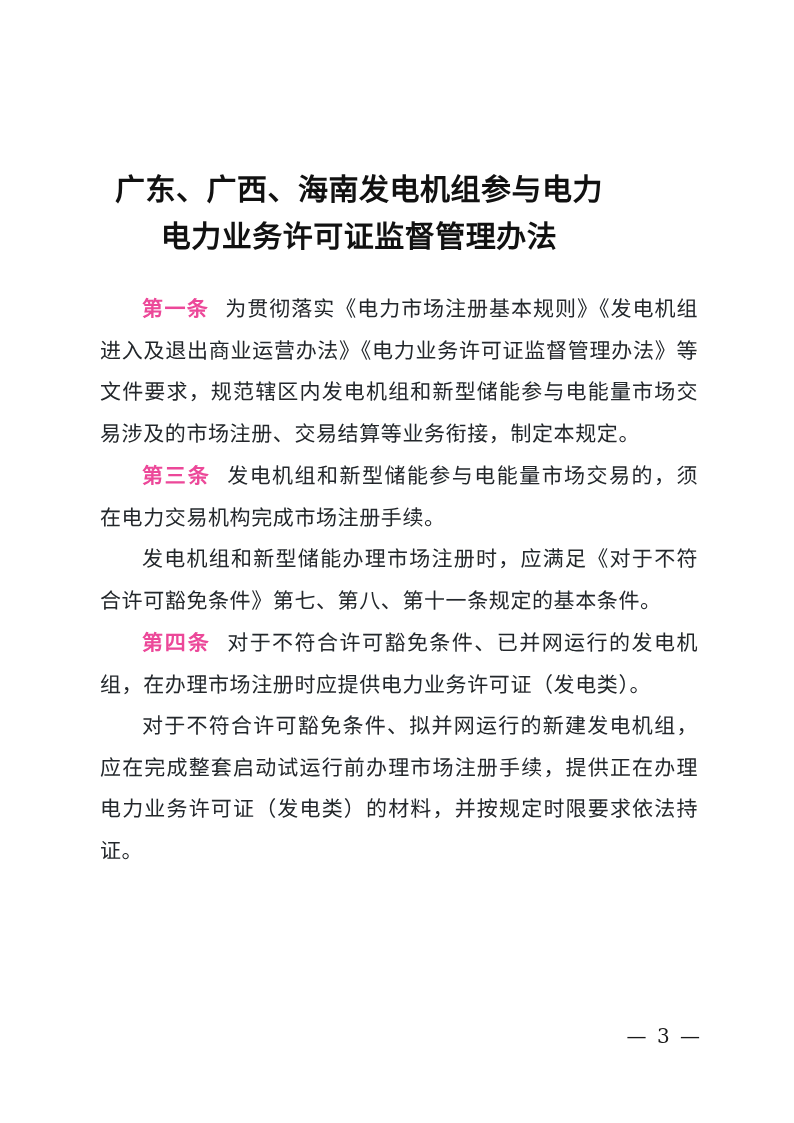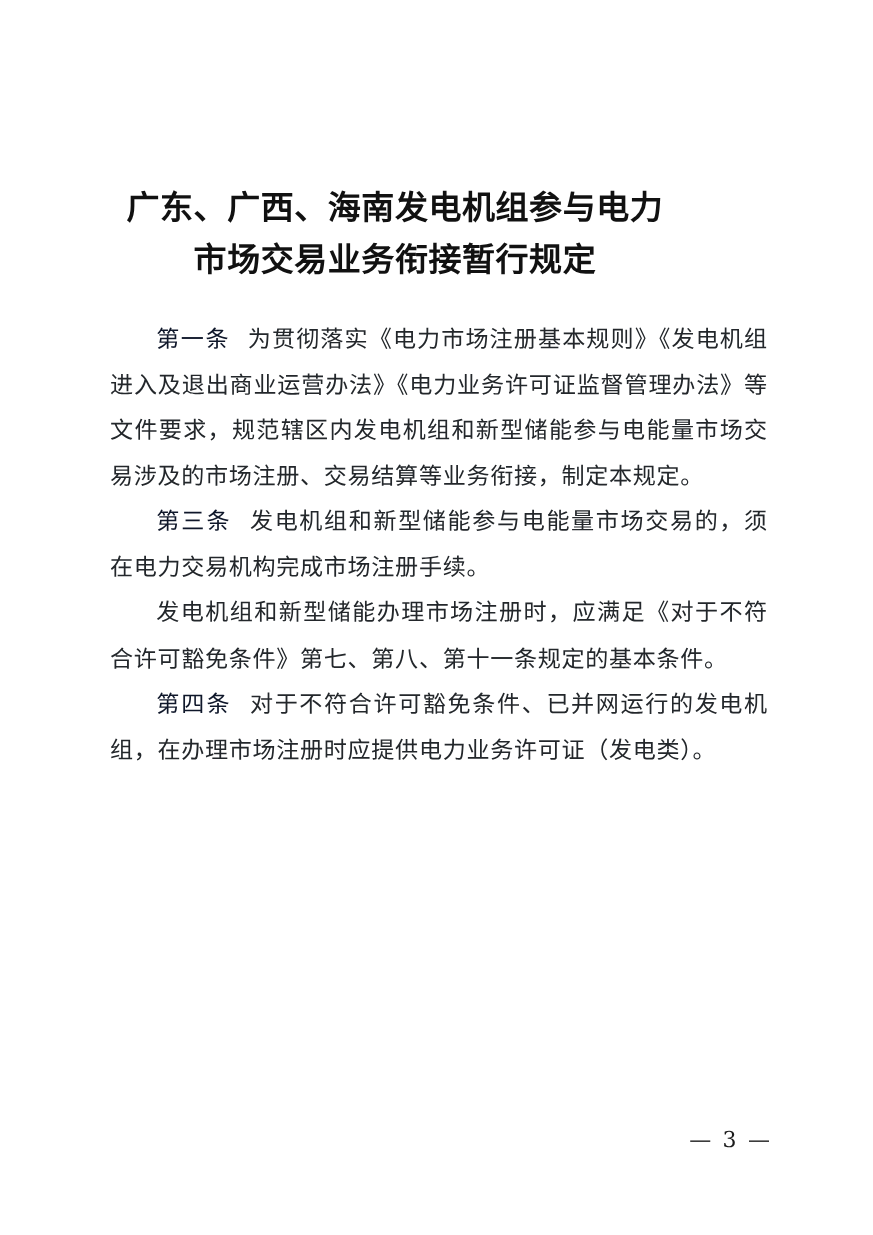--- a/index.html
+++ b/index.html
@@ -60,22 +60,22 @@
     color: #23272b;
     text-align: justify;
     text-justify: inter-ideograph;
     text-indent: 2em;
     letter-spacing: 0.6px;
     word-break: break-all;
   }
 
   
   .art-label {
-    font-weight: 400;
-    color: #0f172a;
+    font-weight: 700;
+    color: #ec4899;
     letter-spacing: 1px;
   }
   .art-gap {
     display: inline-block;
     width: 0.75em;
   }
 
   
   .page-number {
     position: absolute;
@@ -89,26 +89,27 @@
     white-space: nowrap;
   }
 </style>
 </head>
 <body>
 
 <div class="page">
 
   <h1 class="doc-title">
     <span class="title-line">广东、广西、海南发电机组参与电力</span>
-    <span class="title-line">市场交易业务衔接暂行规定</span>
+    <span class="title-line">电力业务许可证监督管理办法</span>
   </h1>
 
   <div class="body-col">
 
   <p class="para"><span class="art-label">第一条</span><span class="art-gap"></span><span>为贯彻落实《电力市场注册基本规则》《发电机组进入及退出商业运营办法》《电力业务许可证监督管理办法》等文件要求，规范辖区内发电机组和新型储能参与电能量市场交易涉及的市场注册、交易结算等业务衔接，制定本规定。</span></p>
       <p class="para"><span class="art-label">第三条</span><span class="art-gap"></span><span>发电机组和新型储能参与电能量市场交易的，须在电力交易机构完成市场注册手续。</span></p>
       <p class="para"><span>发电机组和新型储能办理市场注册时，应满足《对于不符合许可豁免条件》第七、第八、第十一条规定的基本条件。</span></p>
       <p class="para"><span class="art-label">第四条</span><span class="art-gap"></span><span>对于不符合许可豁免条件、已并网运行的发电机组，在办理市场注册时应提供电力业务许可证（发电类）。</span></p>
+      <p class="para"><span>对于不符合许可豁免条件、拟并网运行的新建发电机组，应在完成整套启动试运行前办理市场注册手续，提供正在办理电力业务许可证（发电类）的材料，并按规定时限要求依法持证。</span></p>
     </div>
 
   <div class="page-number">— 3 —</div>
 
 </div>
 
 </body></html>

